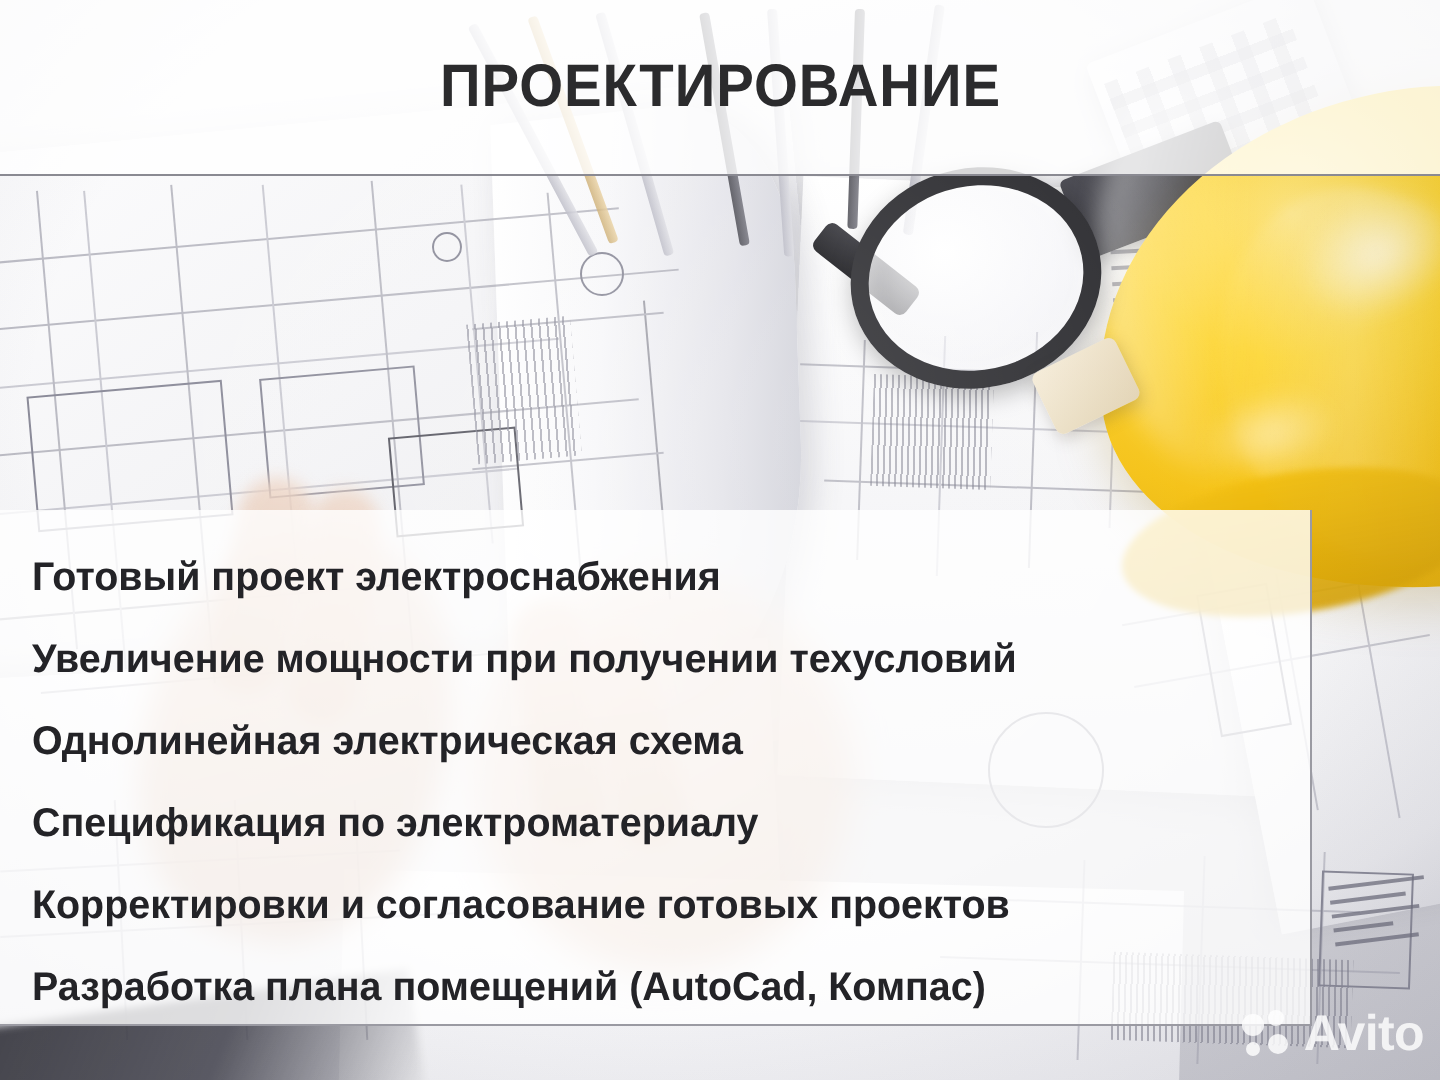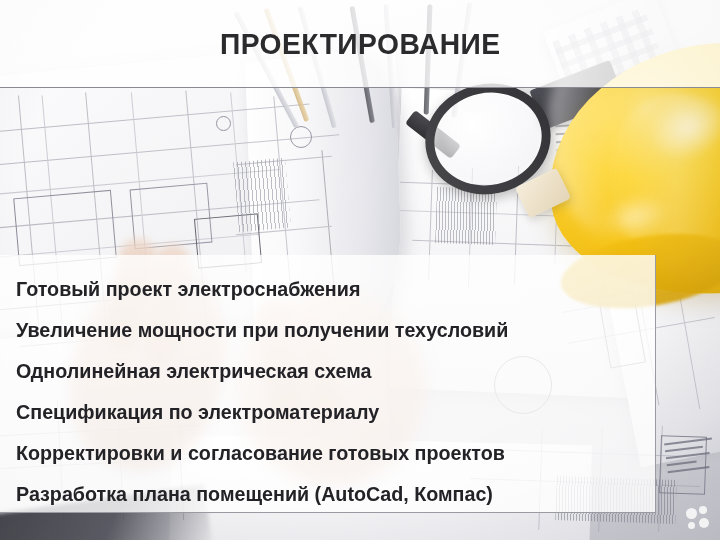--- a/index.html
+++ b/index.html
@@ -397,15 +397,16 @@
     <div class="bullet-line">Разработка плана помещений (AutoCad, Компас)</div>
   </div>
 
   <div class="avito">
     <div class="avito-dots">
       <span class="d1"></span>
         <span class="d2"></span>
         <span class="d3"></span>
         <span class="d4"></span>
     </div>
+    <div class="avito-word">Avito</div>
   </div>
 
 </div>
 
 </body></html>

